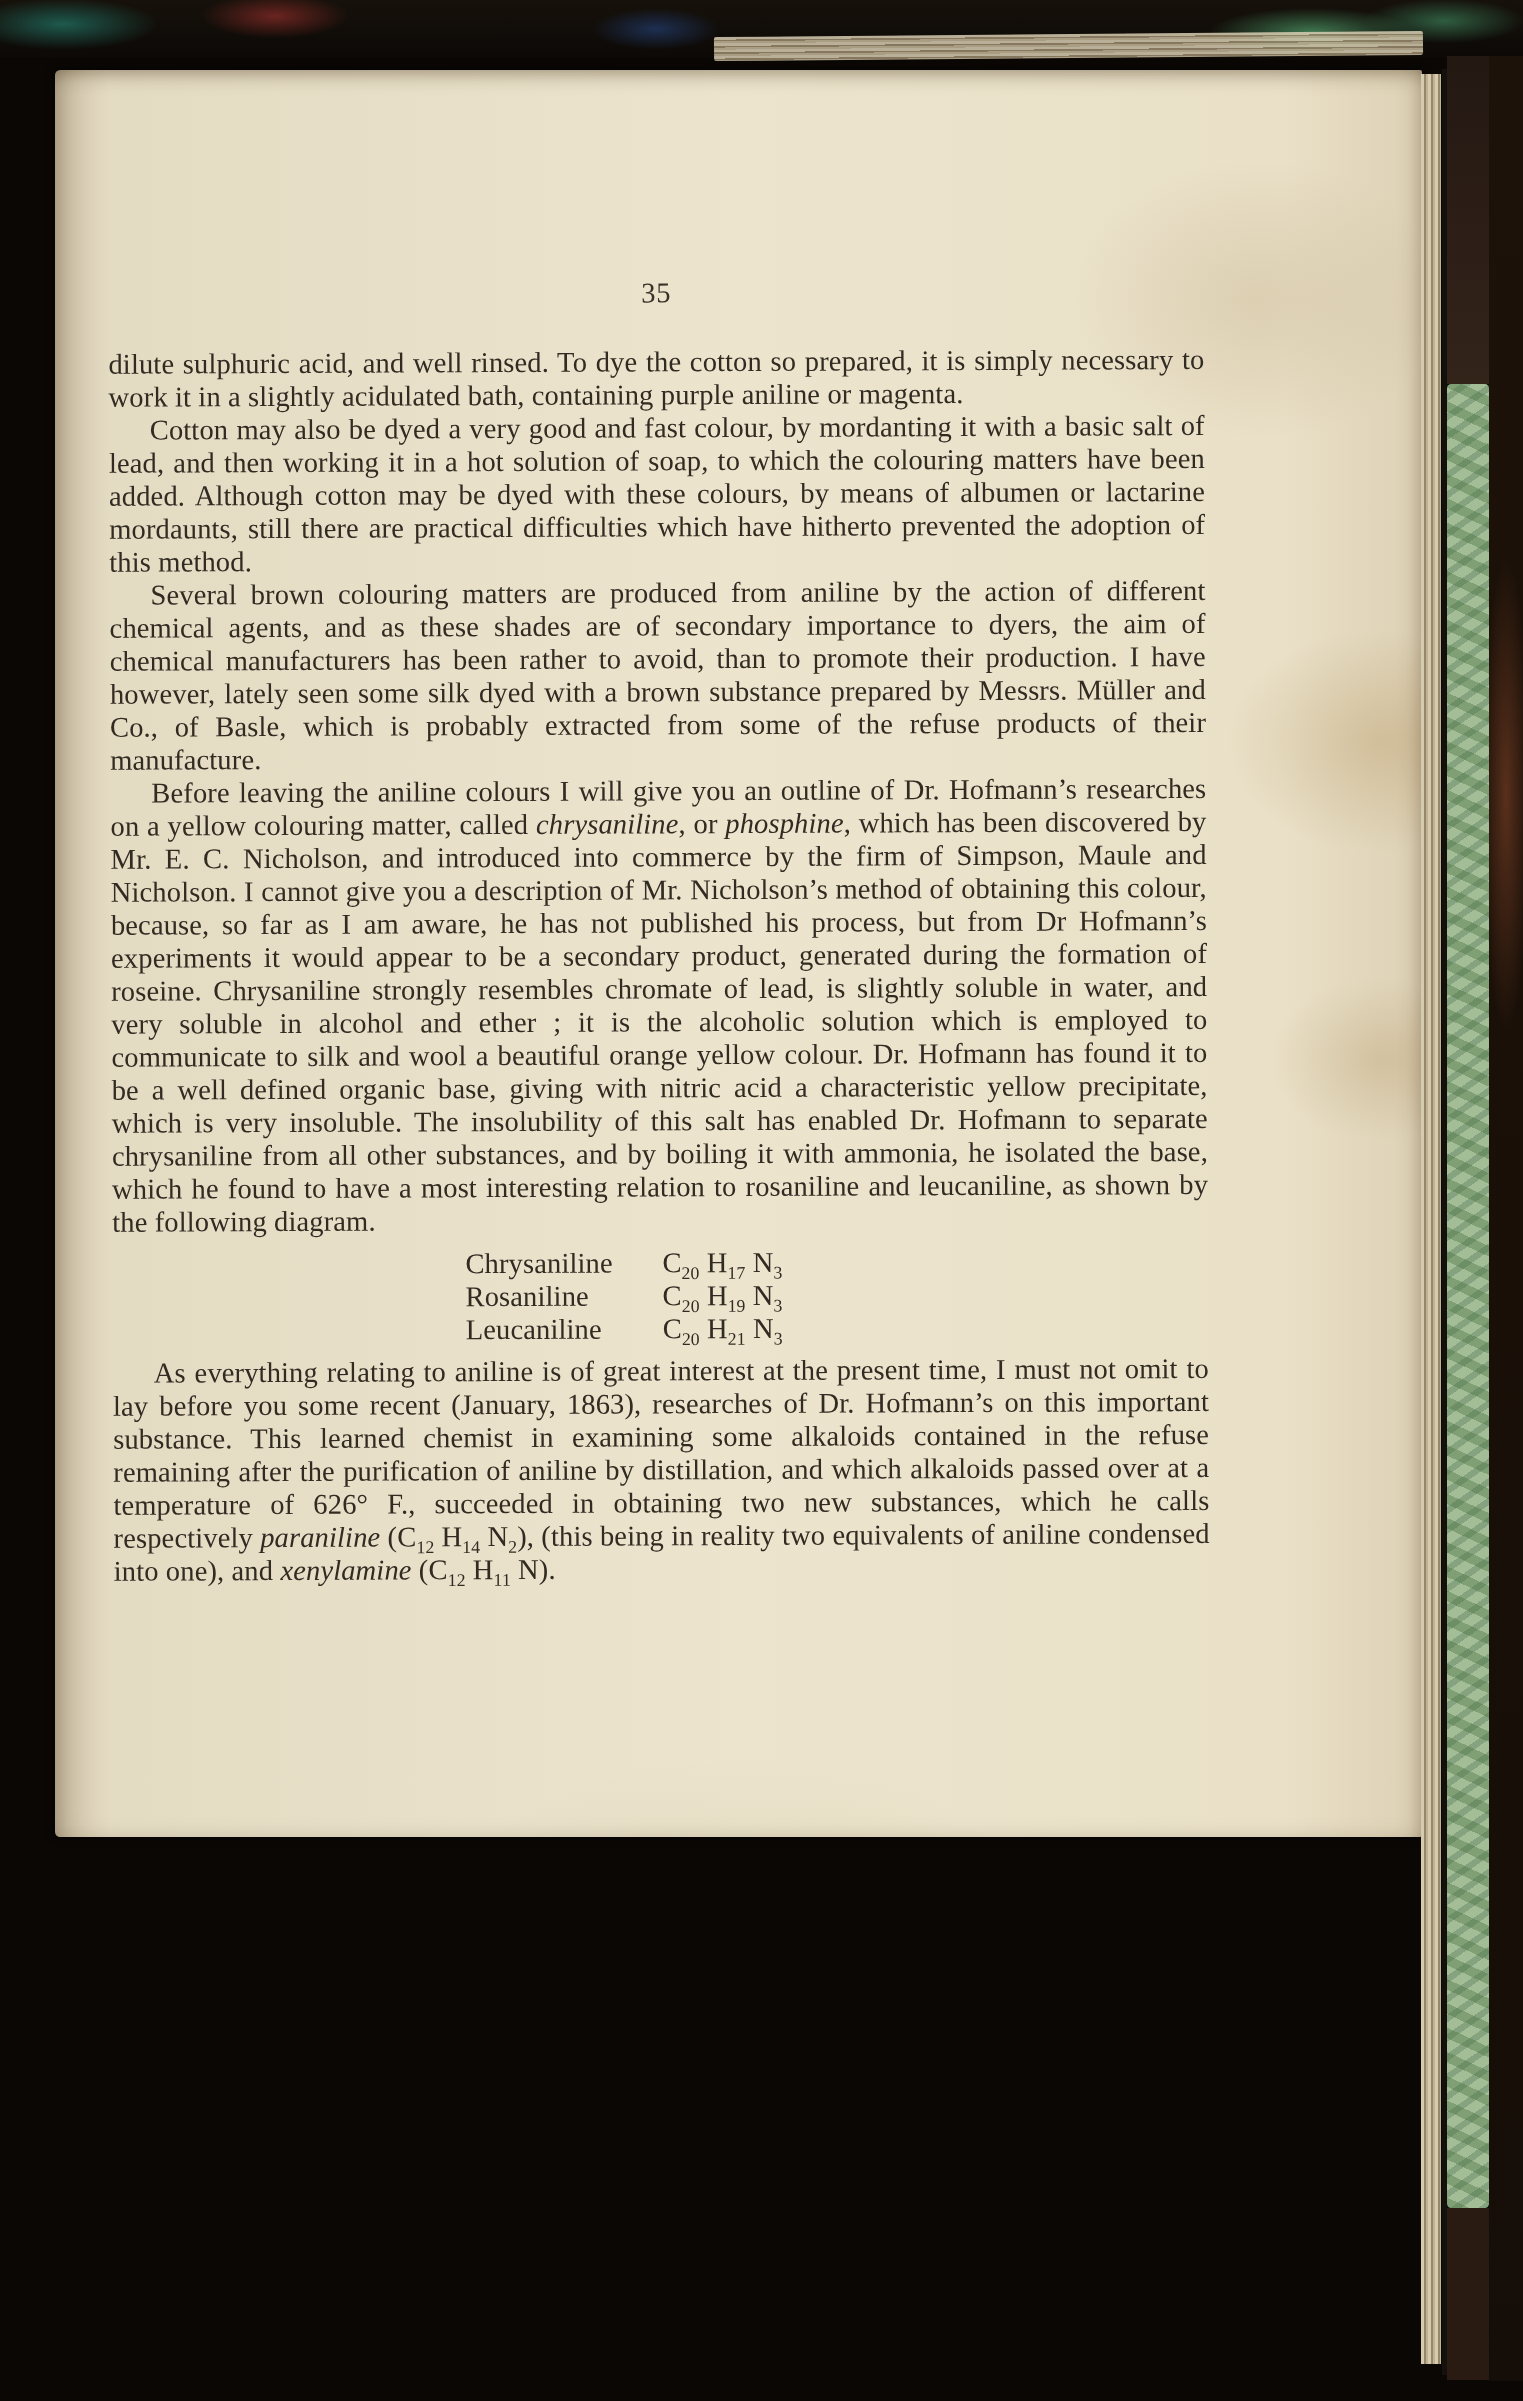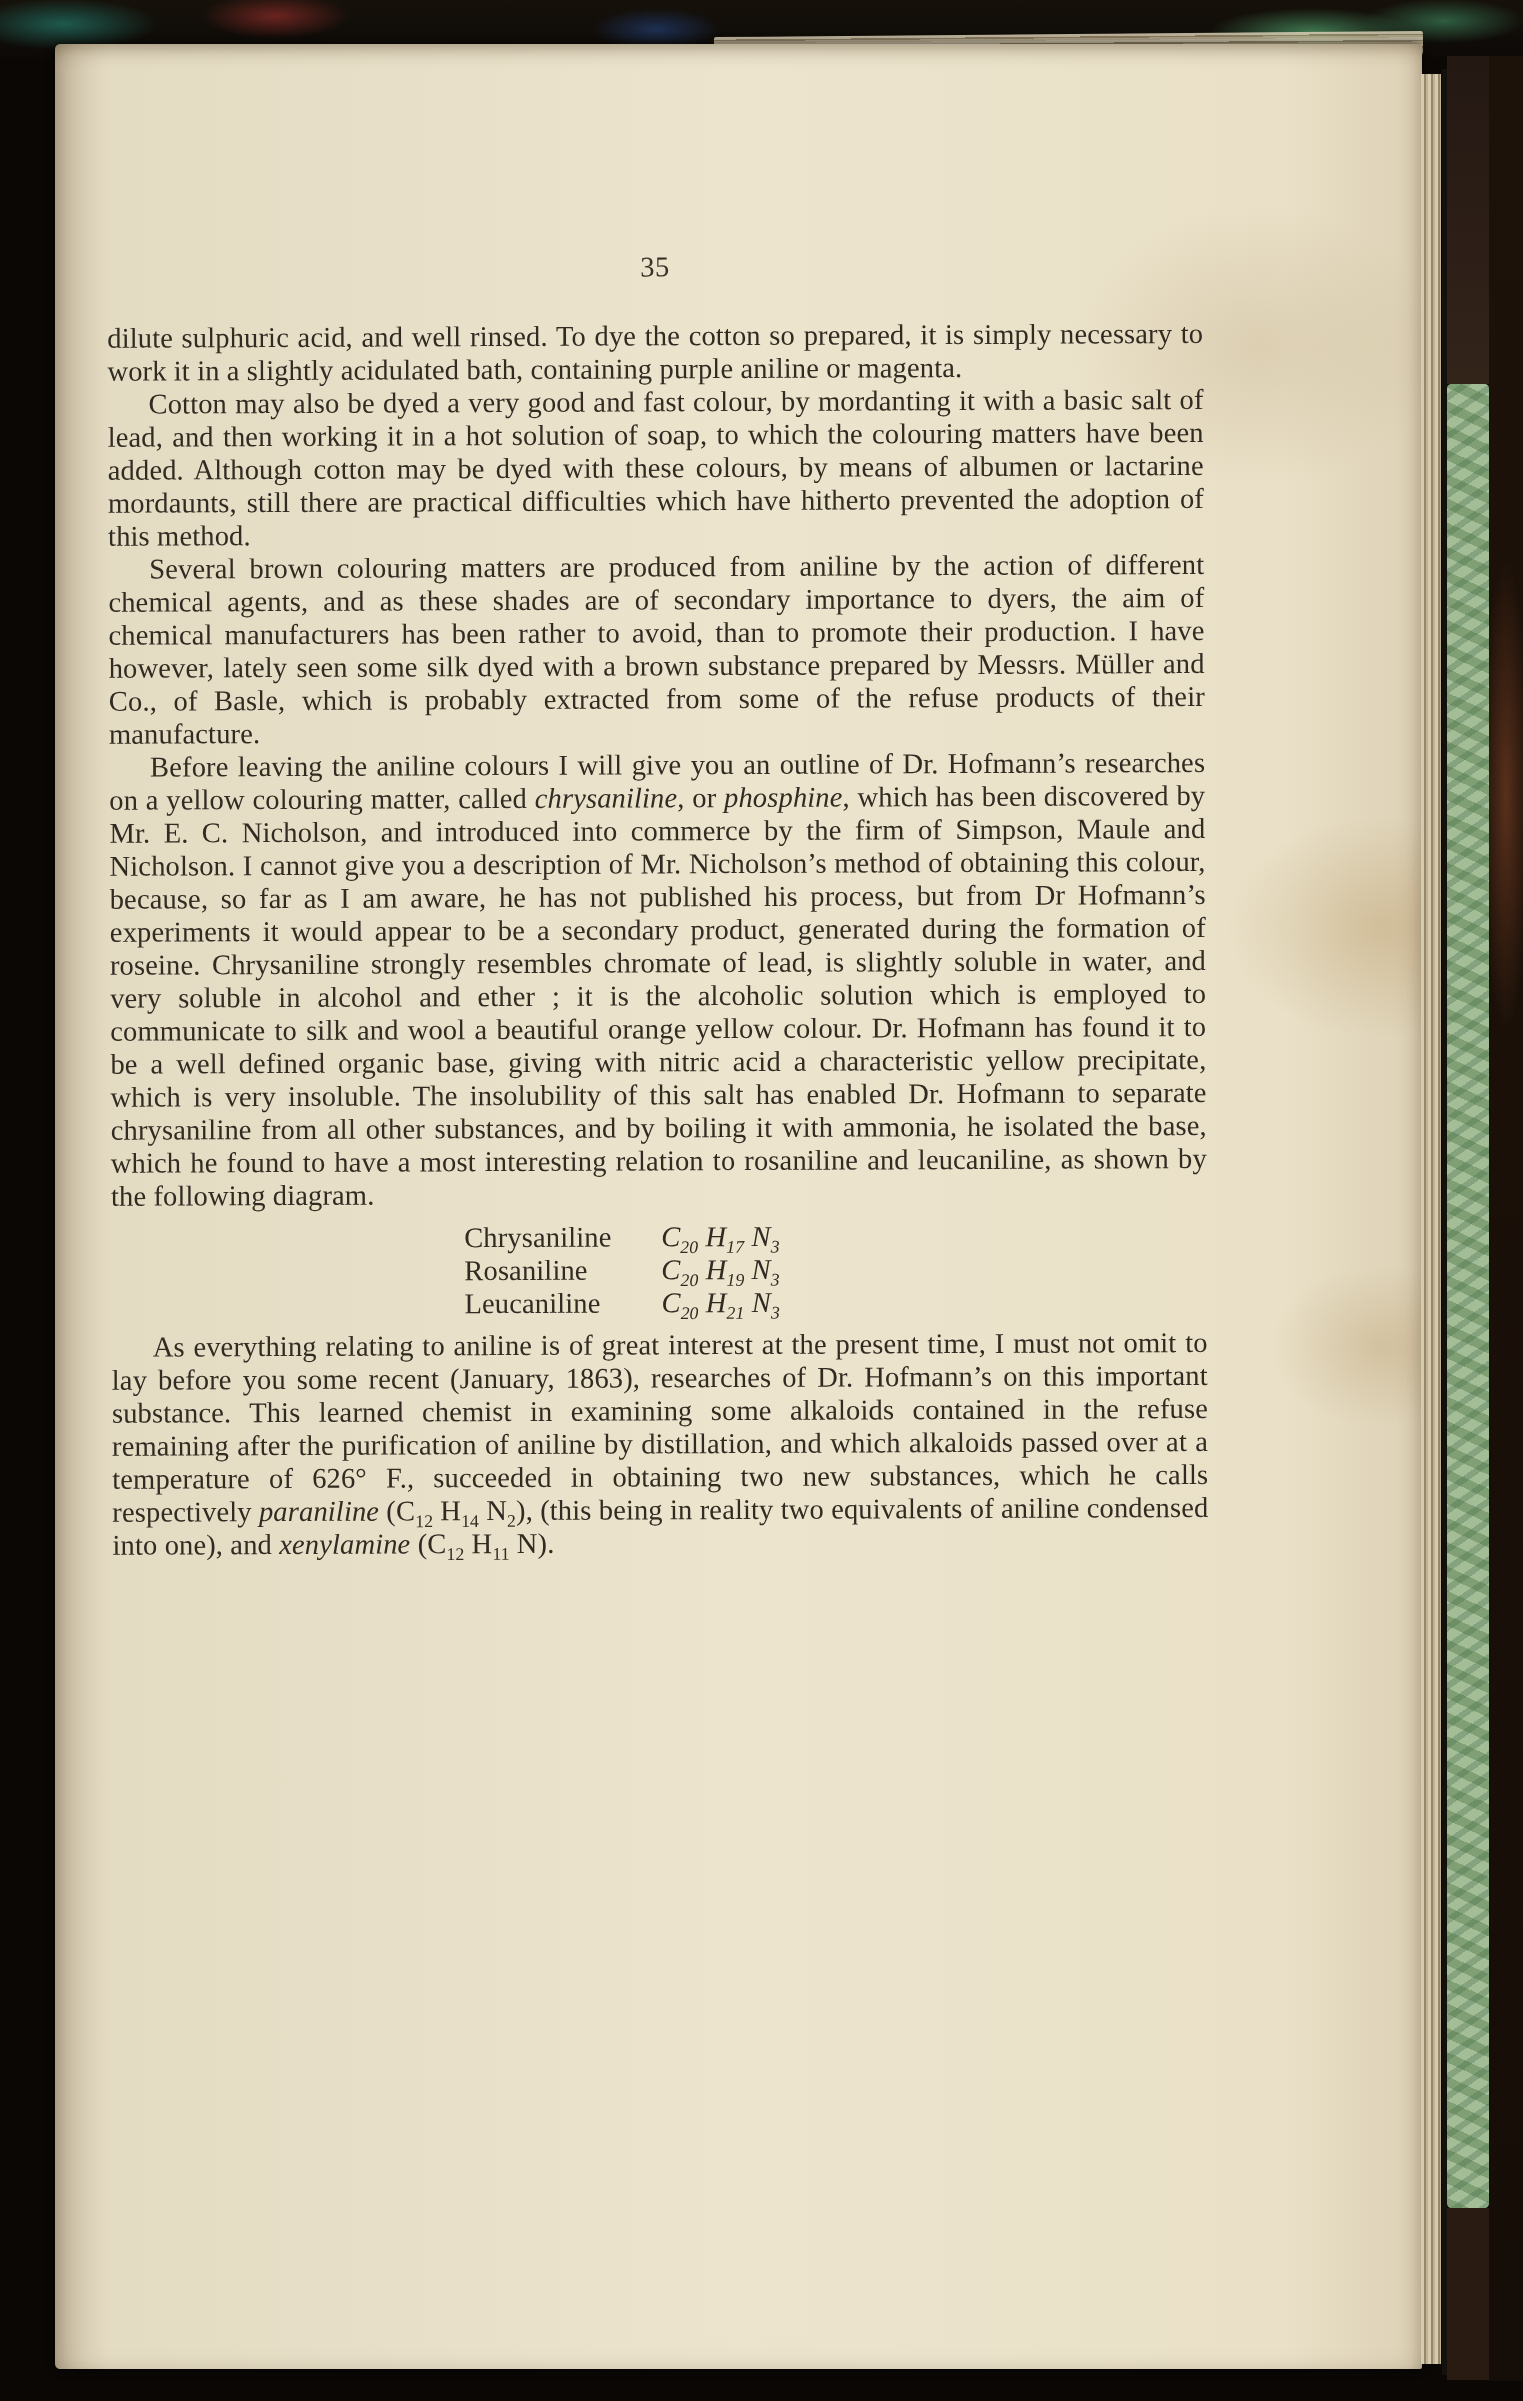--- a/index.html
+++ b/index.html
@@ -23,21 +23,21 @@
   }
   
   .top-page-edges{
     position:absolute;left:714px;top:34px;width:709px;height:24px;
     background:repeating-linear-gradient(180deg,#d8cdb2 0 2.6px,#9b8b6d 2.6px 4.2px,#c4b798 4.2px 6.3px);
     transform:rotate(-0.5deg);border-radius:2.1px;opacity:.85;
   }
 
   
   .page-sheet{
-    position:absolute;left:55px;top:44px;width:1367px;height:2325px;
+    position:absolute;left:55px;top:70px;width:1367px;height:1767px;
     background:
       radial-gradient(222px 159px at 97% 38%, rgba(168,128,70,.28), transparent 70%),
       radial-gradient(159px 116px at 97% 56%, rgba(160,120,65,.22), transparent 70%),
       radial-gradient(264px 201px at 88% 13%, rgba(150,115,65,.16), transparent 70%),
       radial-gradient(476px 317px at 50% 108%, rgba(140,110,60,.12), transparent 70%),
       linear-gradient(90deg,#cfc3a8 0%,#e4dbc3 4%,#ece4cd 50%,#e9e0c7 90%,#ddd1b5 100%),
       #eae1ca;
     box-shadow:
       inset 0 13.7px 21px -12.7px rgba(70,50,25,.45),
       inset -15px 0 24px -16px rgba(70,50,25,.4),
@@ -57,21 +57,21 @@
     text-align:justify;letter-spacing:0.1px;
   }
   .para{margin:0;}
   .para.indent{text-indent:41px;}
   .para i{font-style:italic;}
   sub{font-size:.62em;line-height:0;}
 
   .formula-table{margin:9.5px 0 9.5px 353px;}
   .formula-row{white-space:nowrap;line-height:33px;}
   .compound-name{display:inline-block;width:197px;}
-  .compound-formula{display:inline-block;font-style:italic;}
+  .compound-formula{display:inline-block;}
 
   
   .fore-edge-stack{
     position:absolute;left:1421px;top:74px;width:20px;height:2290px;
     background:repeating-linear-gradient(90deg,#d6cbaf 0 3.2px,#97876a 3.2px 4.8px,#c0b394 4.8px 6.9px);
   }
   .edge-gap{position:absolute;left:1442px;top:69px;width:5.3px;height:2306px;background:#14100b;}
   .marble-top-leather{position:absolute;left:1447px;top:56px;width:42px;height:328px;
     background:linear-gradient(180deg,#241813,#33241a);}
   .marble-strip{

